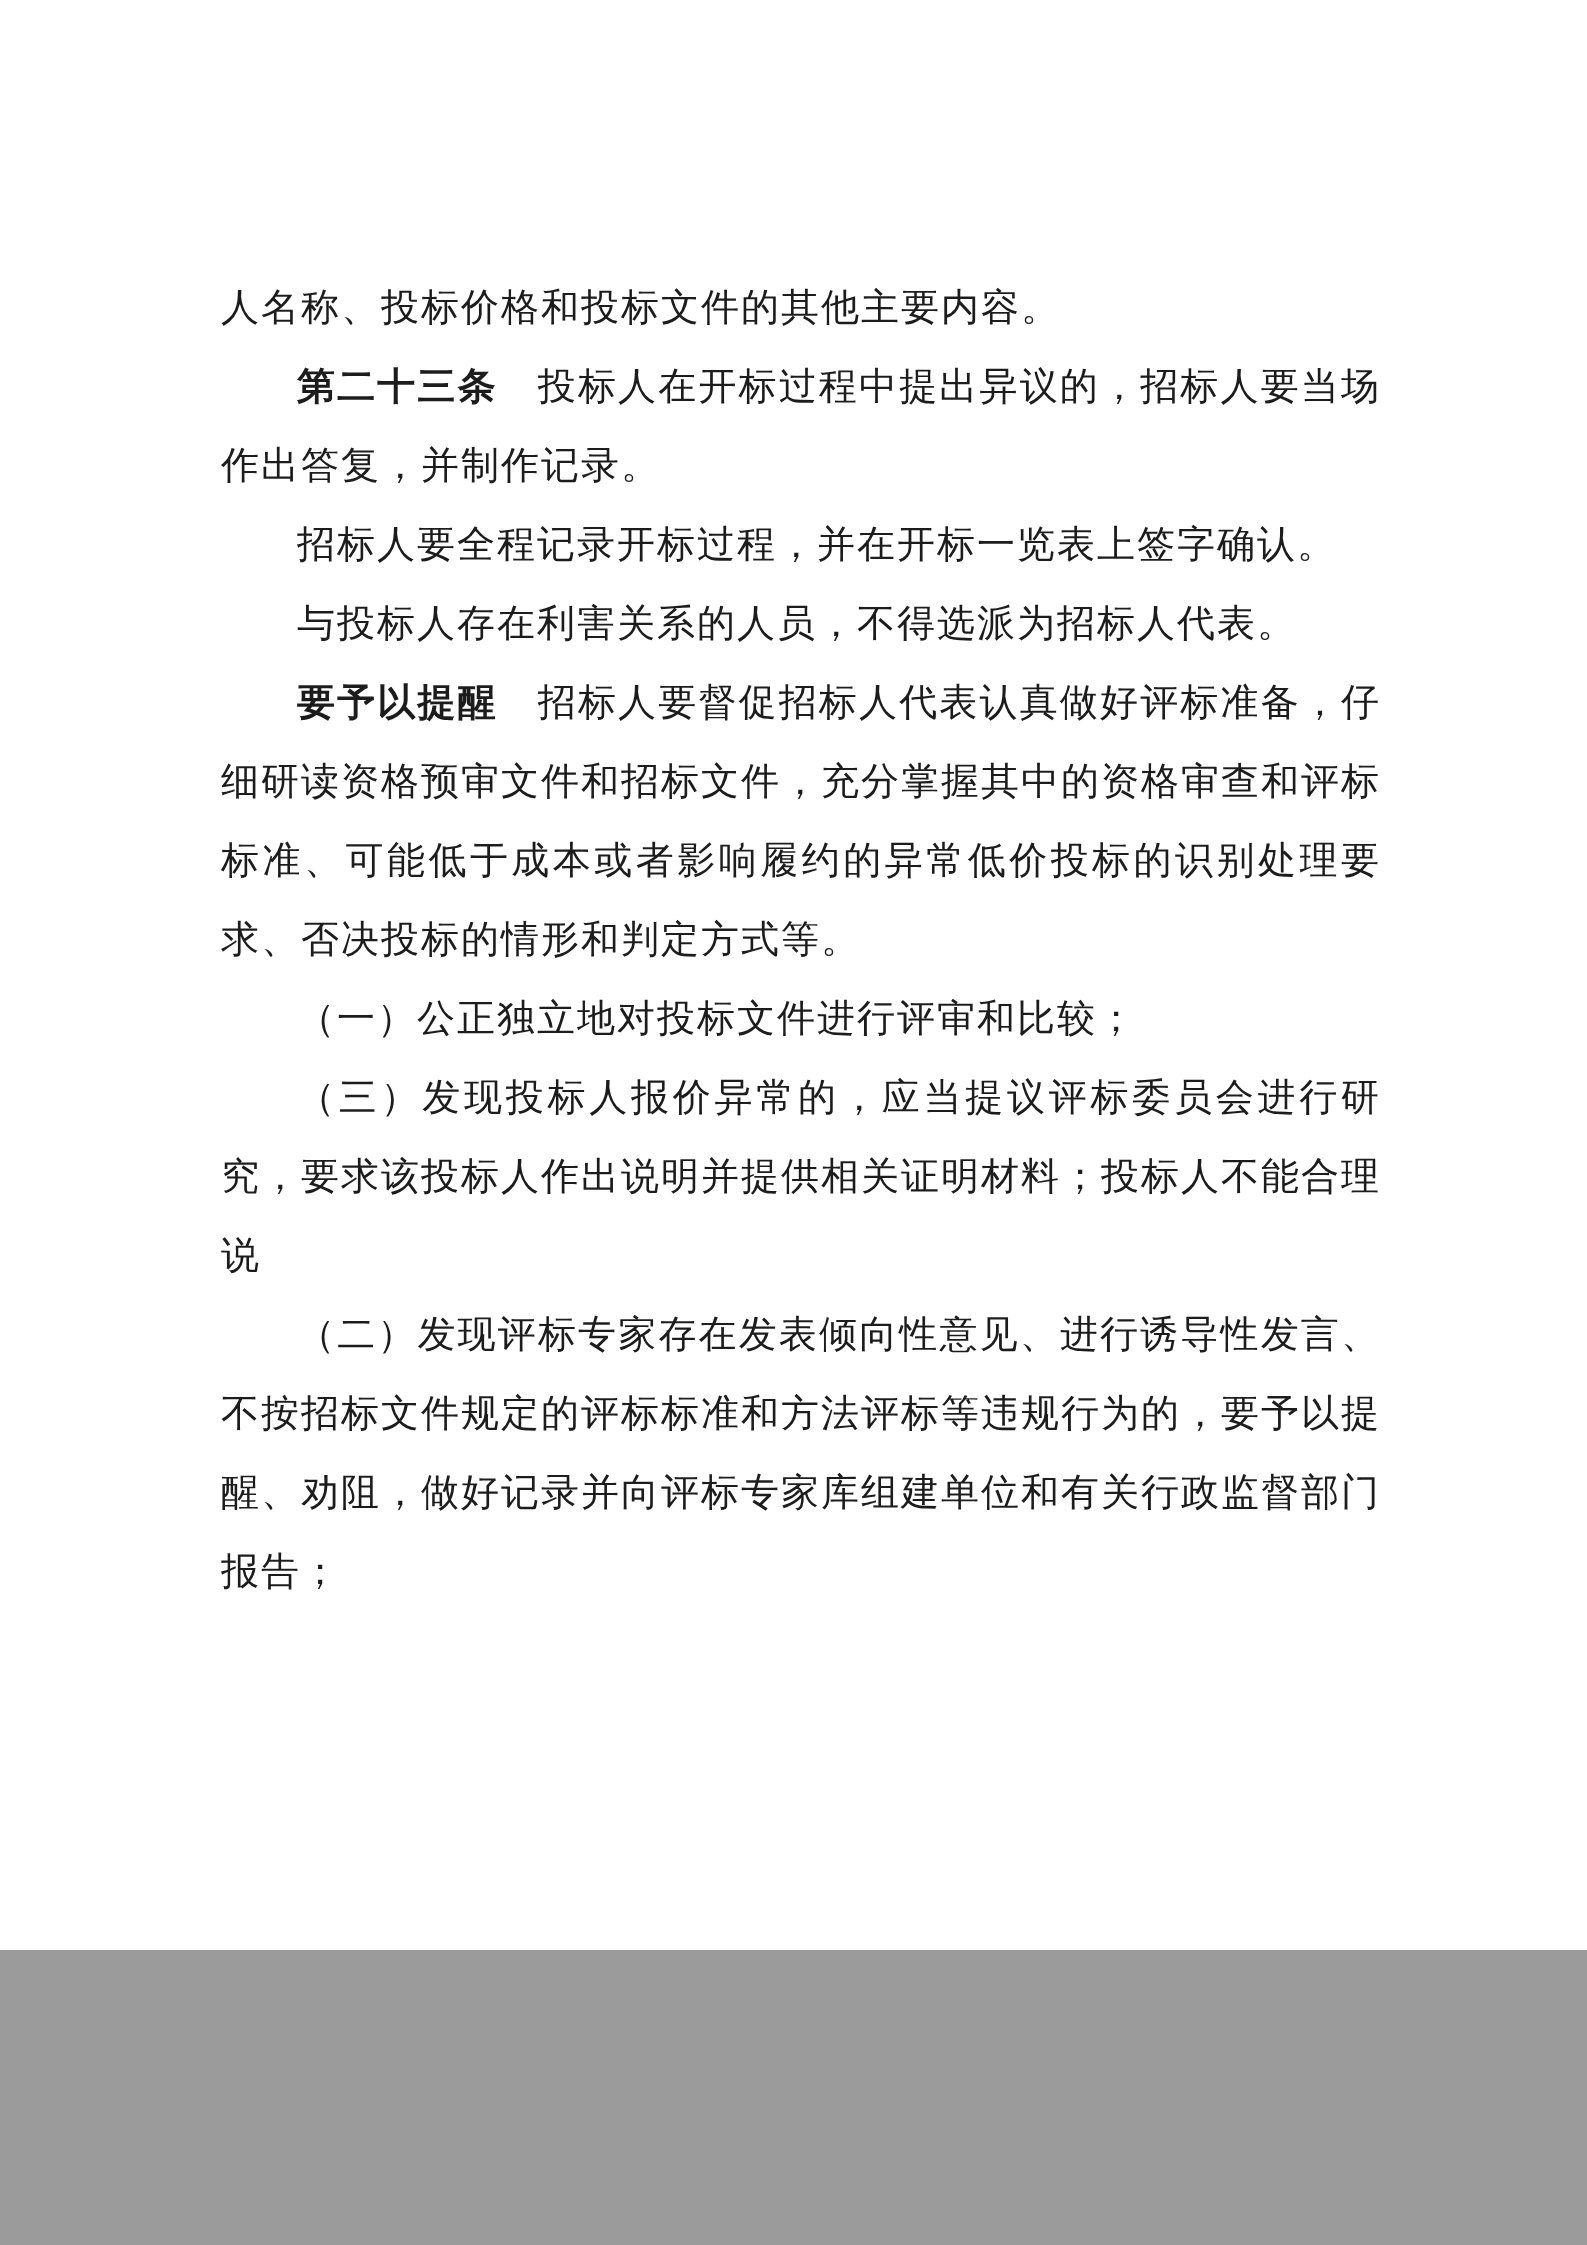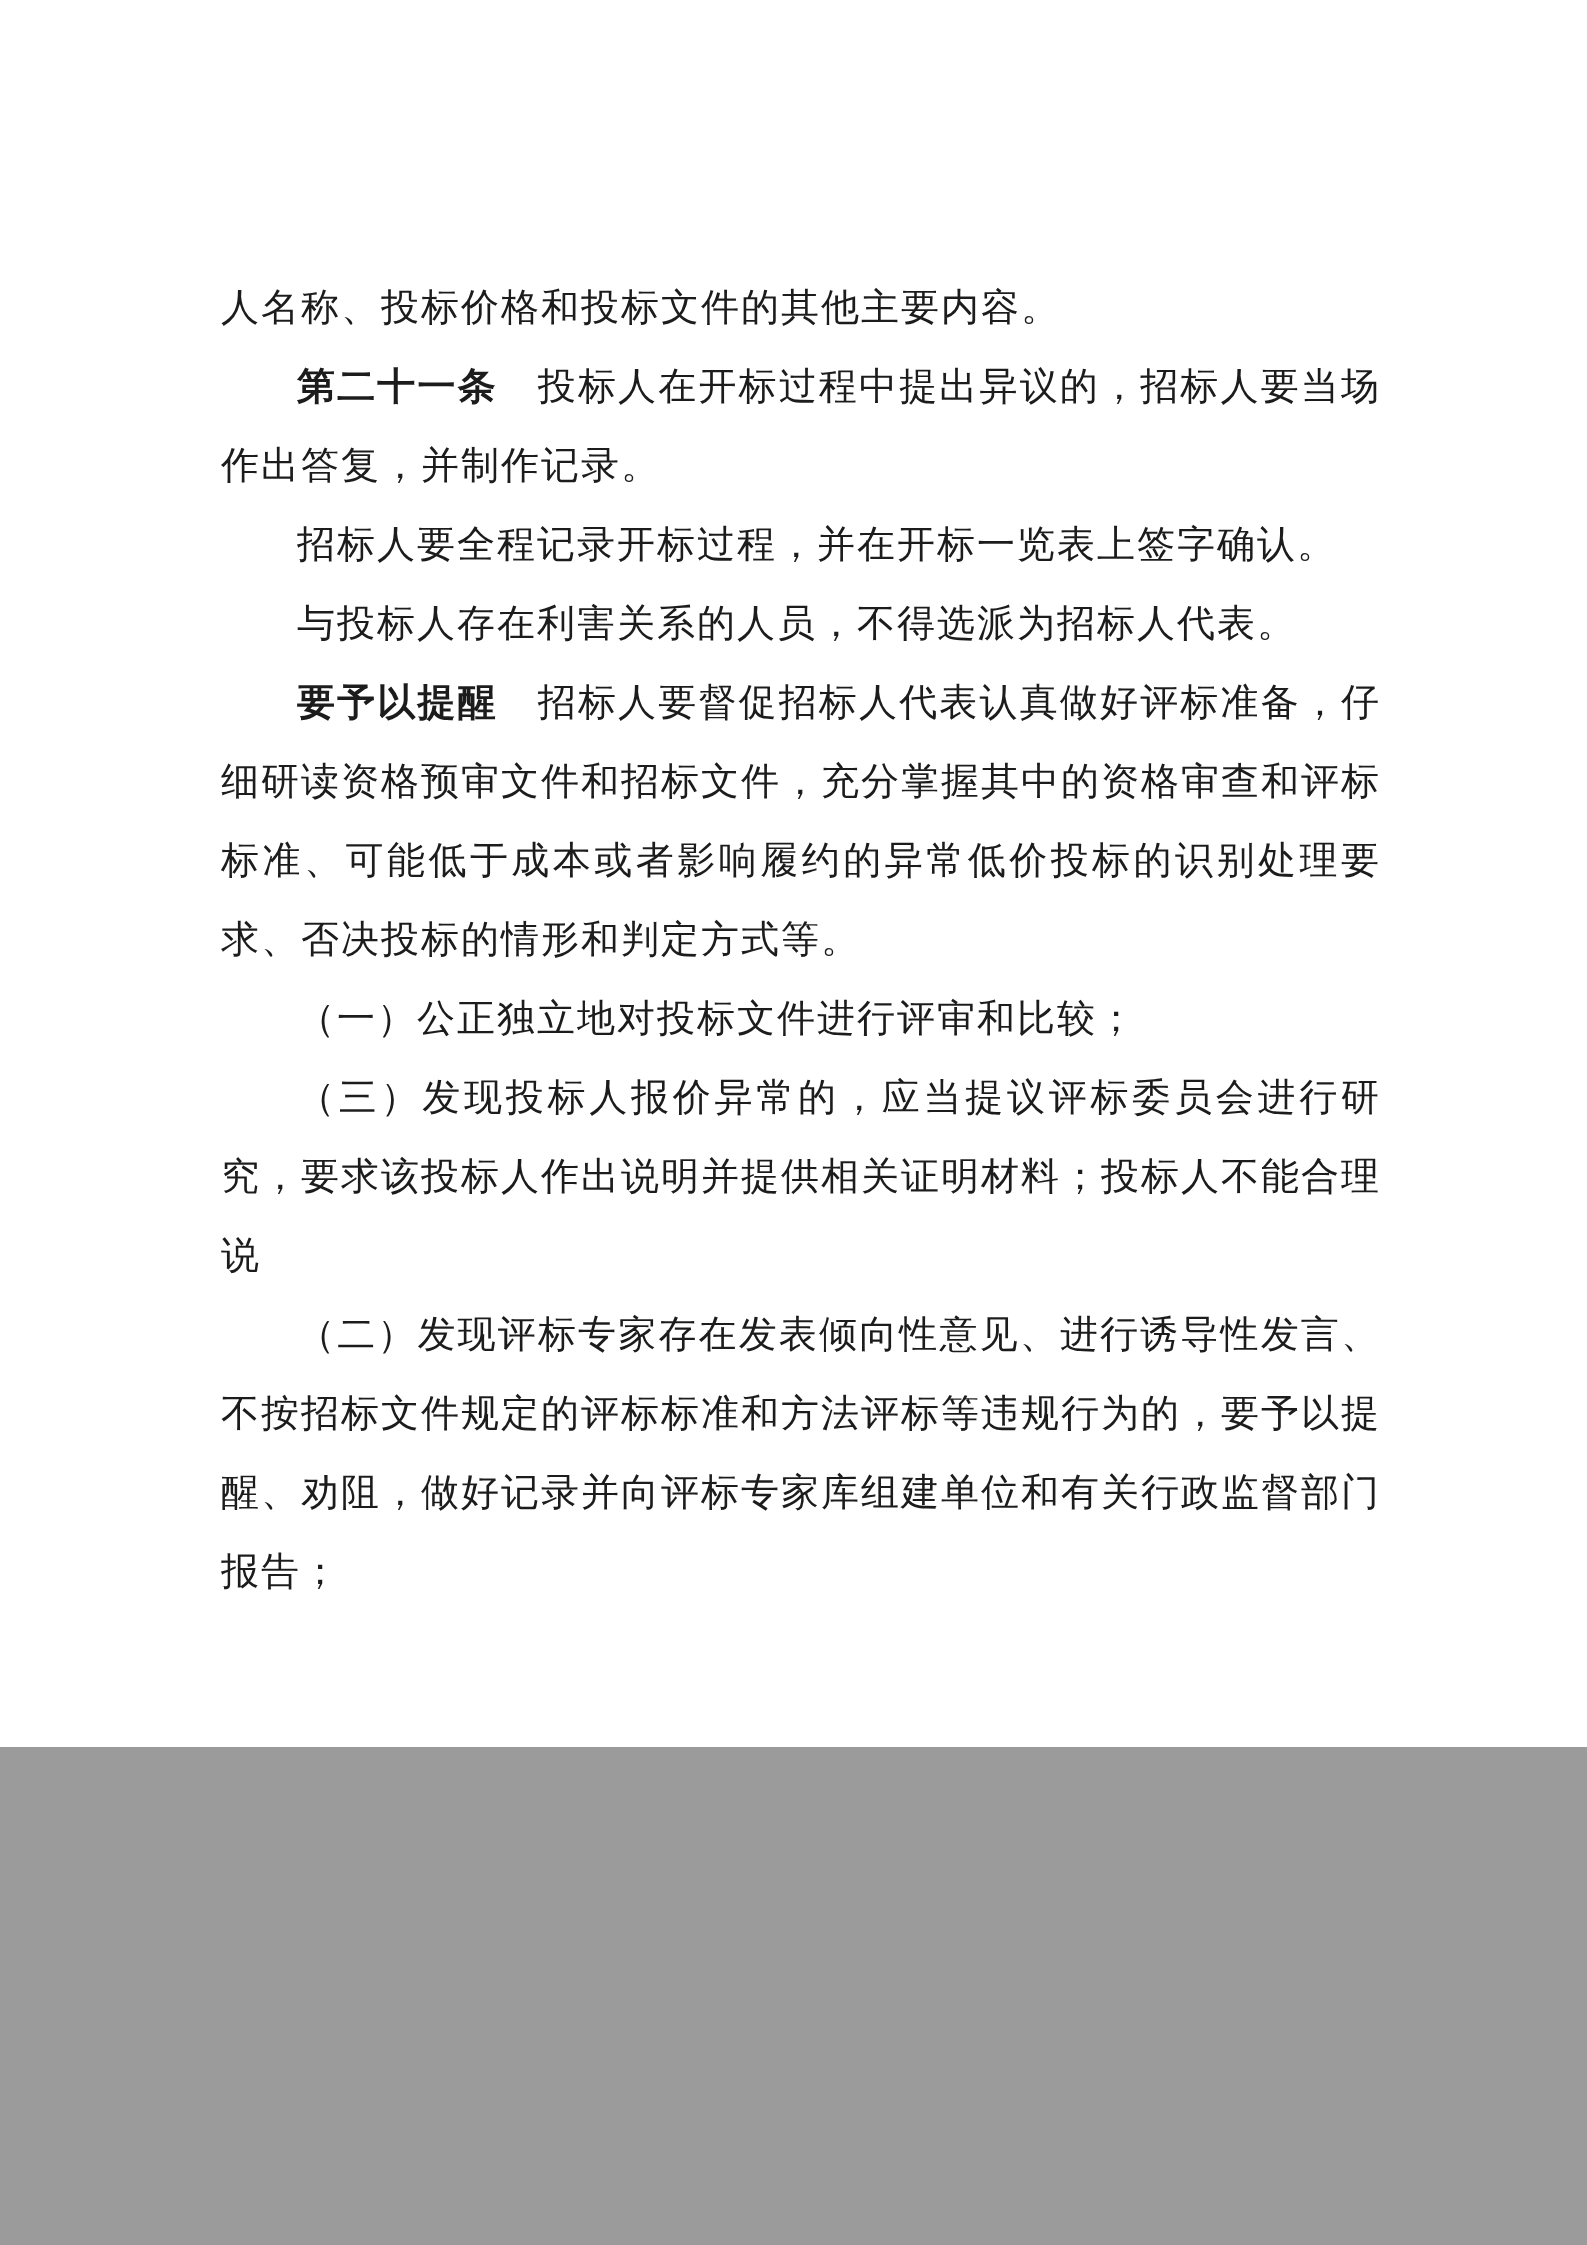--- a/index.html
+++ b/index.html
@@ -3,21 +3,21 @@
 <meta charset="utf-8">
 <style>
   html, body {
     margin: 0;
     padding: 0;
     background: #9b9b9b;
   }
   .page {
     position: relative;
     width: 1587px;
-    height: 1747px;
+    height: 1950px;
     margin: 0 auto;
     background: #ffffff;
     overflow: hidden;
     font-family: "Liberation Serif", "DejaVu Serif", serif;
     color: #1c1c1c;
   }
   .textblock {
     position: absolute;
     left: 221px;
     top: 268px;
@@ -52,21 +52,21 @@
     color: #1c1c1c;
     font-family: "Liberation Serif", "DejaVu Serif", serif;
   }
 </style>
 </head>
 <body>
 
 <div class="page">
   <div class="textblock">
       <p class="para noindent"><span>人名称、投标价格和投标文件的其他主要内容。</span></p>
-      <p class="para"><b class="article-head">第二十一条</b><span>投标人在开标过程中提出异议的，招标人要当场作出答复，并制作记录。</span></p>
+      <p class="para"><b class="article-head">第二十三条</b><span>投标人在开标过程中提出异议的，招标人要当场作出答复，并制作记录。</span></p>
       <p class="para"><span>招标人要全程记录开标过程，并在开标一览表上签字确认。</span></p>
       <p class="para"><span>与投标人存在利害关系的人员，不得选派为招标人代表。</span></p>
       <p class="para"><b class="article-head">要予以提醒</b><span>招标人要督促招标人代表认真做好评标准备，仔细研读资格预审文件和招标文件，充分掌握其中的资格审查和评标标准、可能低于成本或者影响履约的异常低价投标的识别处理要求、否决投标的情形和判定方式等。</span></p>
       <p class="para"><span>（一）公正独立地对投标文件进行评审和比较；</span></p>
       <p class="para"><span>（三）发现投标人报价异常的，应当提议评标委员会进行研究，要求该投标人作出说明并提供相关证明材料；投标人不能合理说</span></p>
       <p class="para"><span>（二）发现评标专家存在发表倾向性意见、进行诱导性发言、不按招标文件规定的评标标准和方法评标等违规行为的，要予以提醒、劝阻，做好记录并向评标专家库组建单位和有关行政监督部门报告；</span></p>
     </div>
   <div class="page-footer">— 7 —</div>
 </div>
 

